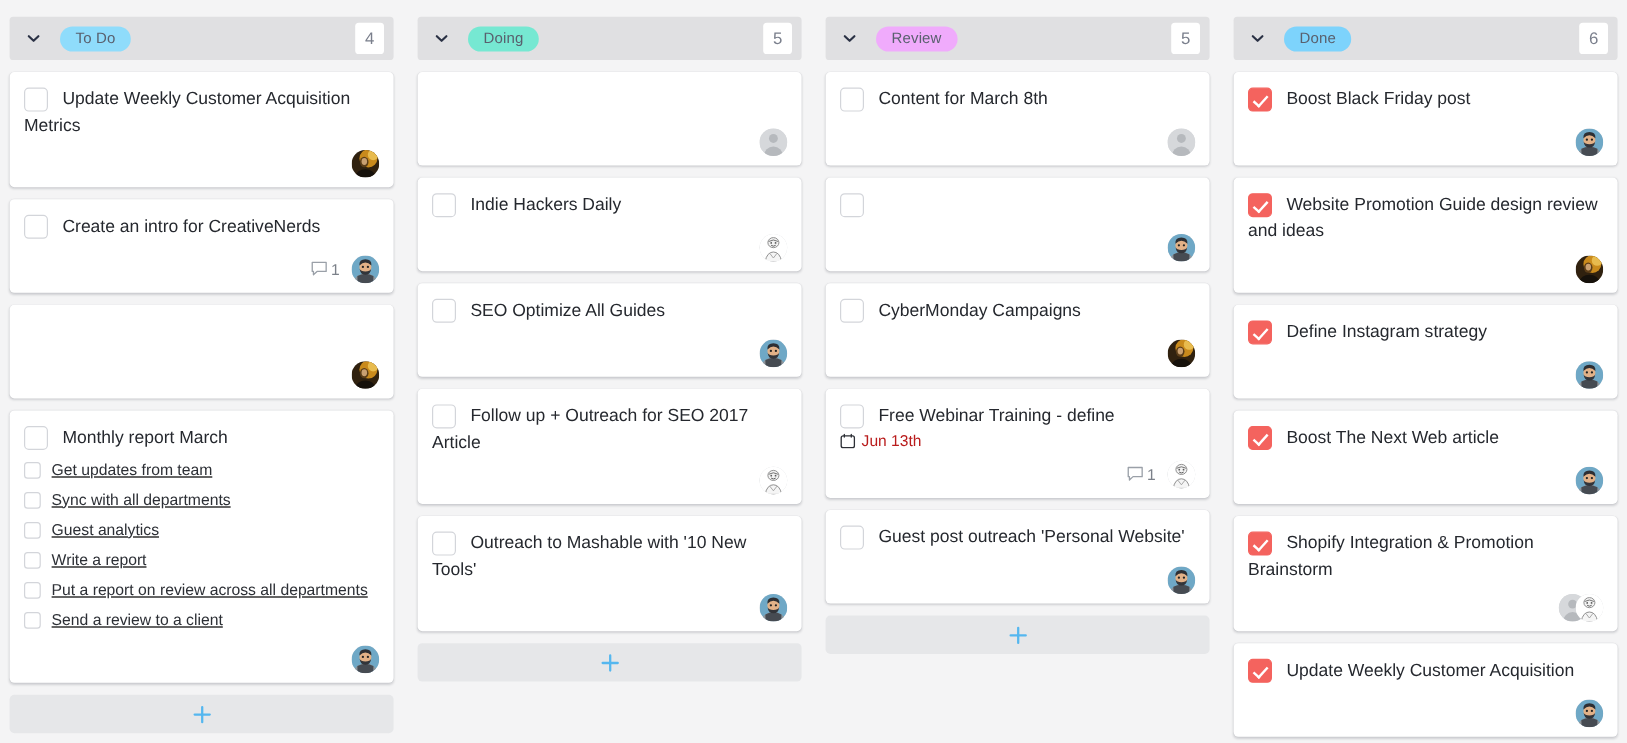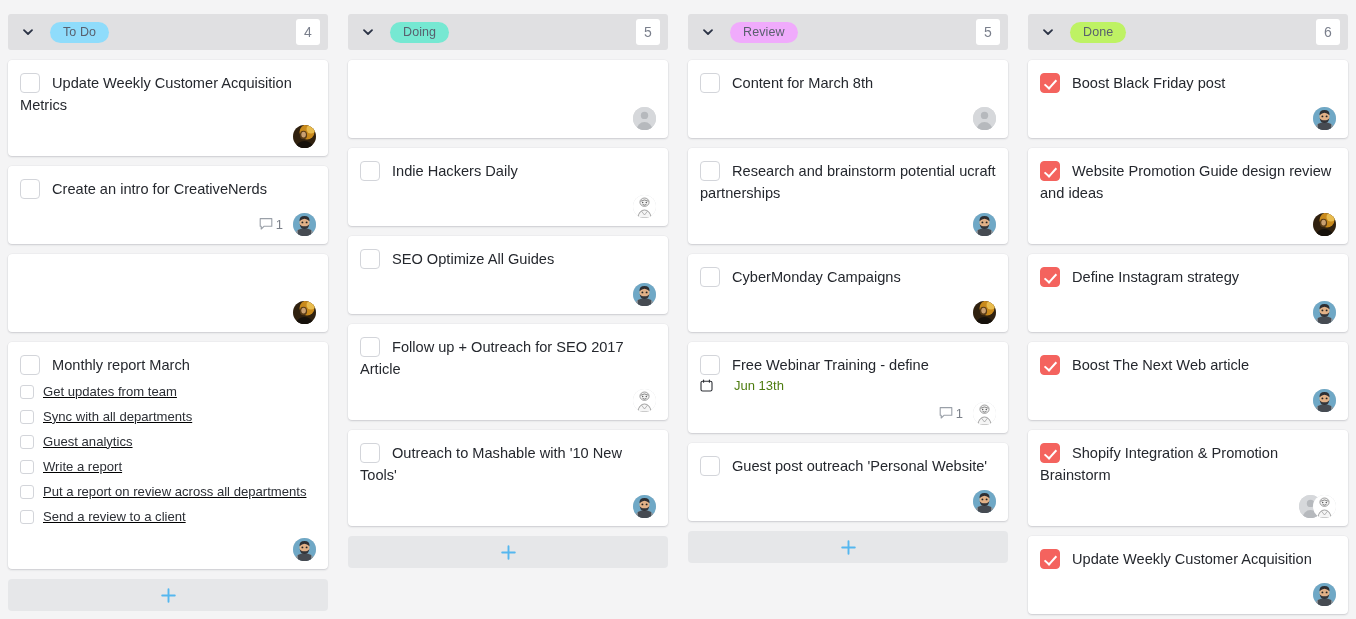--- a/index.html
+++ b/index.html
@@ -138,23 +138,23 @@
     font-size: 13.1px;
     color: #2c2f35;
     line-height: 16px;
   }
 
   
   .card-date {
     clear: both;
     display: flex;
     align-items: center;
-    gap: 21px;
+    gap: 5px;
     font-size: 13px;
-    color: #4d7c0f;
+    color: #b91c1c;
     margin-top: 2px;
     text-align: center;
   }
 
   
   .card-footer {
     clear: both;
     margin-top: auto;
     padding-top: 10px;
     display: flex;
@@ -450,21 +450,21 @@
                 <svg viewBox="0 0 23 23">
                   <rect width="23" height="23" fill="#d6d8db"></rect>
                   <circle cx="11.5" cy="8.4" r="3.7" fill="#b6b9bd"></circle>
                   <path d="M3.6 23 a7.9 7.9 0 0 1 15.8 0 Z" fill="#b6b9bd"></path>
                 </svg>
               </div>
             </div>
           </div>
         </div>
         <div class="card">
-          <div class="card-title-row"><div class="cbox"></div><span class="card-title">Research and brainstorm potential ucraft partnerships</span></div>
+          <div class="card-title-row"><div class="cbox"></div></div>
           <div class="card-footer">
             <div class="avatars">
               <div class="avatar">
                 <svg viewBox="0 0 23 23">
                   <rect width="23" height="23" fill="#6fa8c6"></rect>
                   <path d="M0 23 q4 -8 11.5 -8 q7.5 0 11.5 8 Z" fill="#8f959b"></path>
                   <path d="M4.8 17 q6.7 -3.4 13.4 0 L18 23 H5 Z" fill="#464b52"></path>
                   <ellipse cx="11.5" cy="9.6" rx="5" ry="5.6" fill="#e2b187"></ellipse>
                   <path d="M6.5 8.2 q5 -5 10 0 q0.4 -5.2 -5 -5.2 q-5.4 0 -5 5.2 Z" fill="#2e2f33"></path>
                   <path d="M6.7 11 q0.4 5 4.8 5 q4.4 0 4.8 -5 q-1 2.3 -4.8 2.3 q-3.8 0 -4.8 -2.3 Z" fill="#33353a"></path>
@@ -554,21 +554,21 @@
         </svg>
       </div>
     </div>
     <div class="column col-3">
       <div class="col-header">
         <div class="chevron">
           <svg width="14" height="14" viewBox="0 0 14 14" fill="none">
             <path d="M3 5.2 L7 9 L11 5.2" stroke="#2b3245" stroke-width="1.8" stroke-linecap="round" stroke-linejoin="round"></path>
           </svg>
         </div>
-        <div class="col-badge" style="background: #bef264;">Done</div>
+        <div class="col-badge" style="background: #7dd3fc;">Done</div>
         <div class="col-count">6</div>
       </div>
       <div class="cards">
         <div class="card">
           <div class="card-title-row"><div class="cbox checked"></div><span class="card-title">Boost Black Friday post</span></div>
           <div class="card-footer">
             <div class="avatars">
               <div class="avatar">
                 <svg viewBox="0 0 23 23">
                   <rect width="23" height="23" fill="#6fa8c6"></rect>

